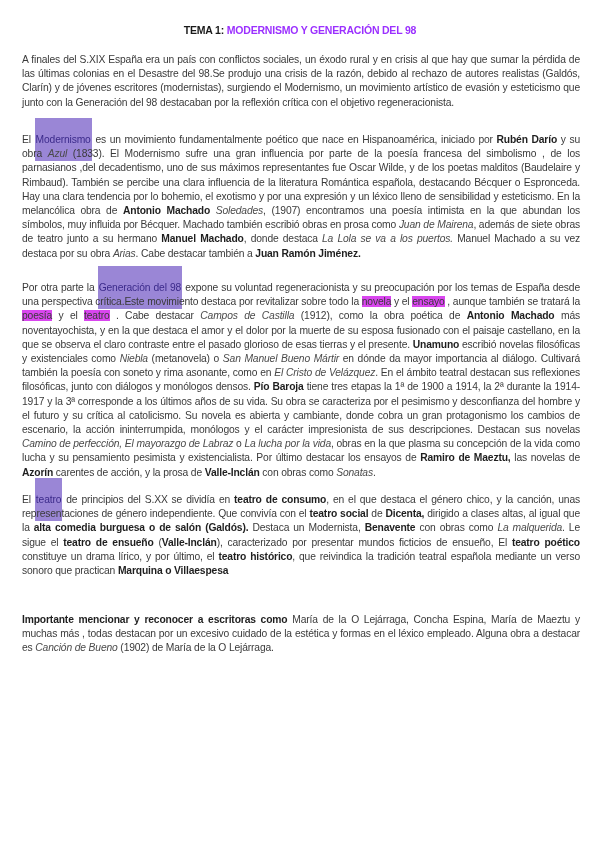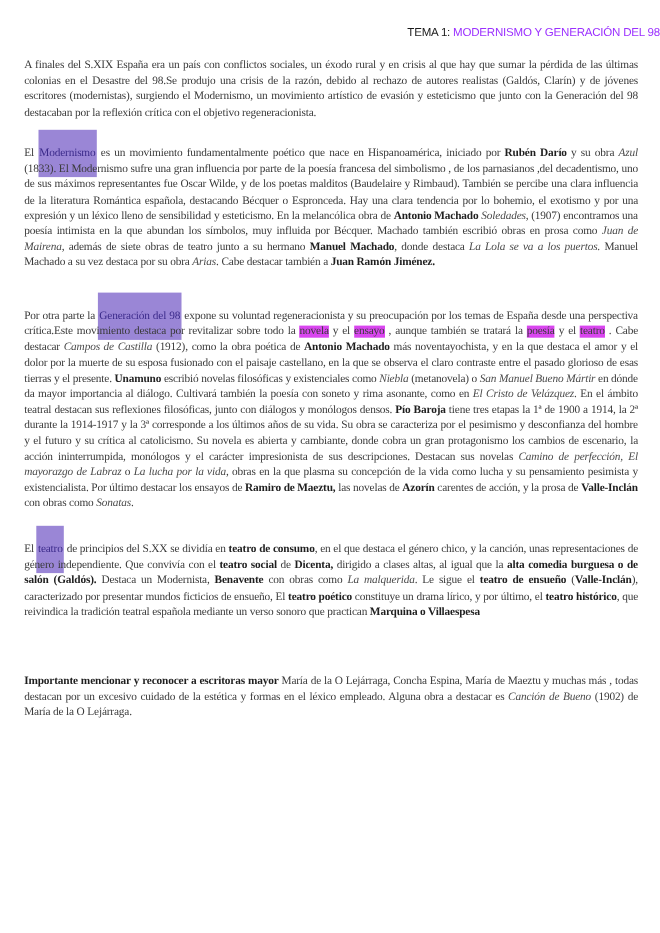--- a/index.html
+++ b/index.html
@@ -2,28 +2,28 @@
 <html><head>
   <meta charset="utf-8">
   <style>
     html, body { margin: 0; padding: 0; background: #ffffff; }
     body { width: 600px; height: 848px; position: relative; overflow: hidden; }
     .page {
       position: absolute; left: 0; top: 0; width: 600px; height: 848px; background: #fff;
       font-family: "Liberation Sans", sans-serif; color: #3a3a3a;
     }
     .title {
-      position: absolute; top: 24px; left: 0; width: 600px; text-align: right;
-      font-size: 10.5px; font-weight: normal; color: #1a1a1a; letter-spacing: -0.2px;
+      position: absolute; top: 24px; left: 0; width: 600px; text-align: center;
+      font-size: 10.5px; font-weight: bold; color: #1a1a1a; letter-spacing: -0.2px;
     }
     .title .accent { color: #9b30ff; }
     .para {
       position: absolute; left: 22px; width: 558px;
       font-size: 10.3px; line-height: 14.2px; text-align: justify;
-      color: #3a3a3a; letter-spacing: -0.15px; font-family: Liberation Serif, serif;
+      color: #3a3a3a; letter-spacing: -0.15px;
     }
     .para b { color: #1f1f1f; }
     .para i { color: #4a4a4a; }
     .hl { background: #9a86d6; color: #3b2a8a; padding: 16px 1px; }
     .hl-light { background: #d946ef; }
     #p1 { top: 53px; }
     #p2 { top: 133px; }
     #p3 { top: 281px; }
     #p4 { top: 493px; }
     #p5 { top: 613px; }
@@ -36,15 +36,15 @@
   <div class="title"><span>TEMA 1: </span><span class="accent">MODERNISMO Y GENERACIÓN DEL 98</span></div>
 
   <div class="para" id="p1">A finales del S.XIX España era un país con conflictos sociales, un éxodo rural y en crisis al que hay que sumar la pérdida de las últimas colonias en el Desastre del 98.Se produjo una crisis de la razón, debido al rechazo de autores realistas (Galdós, Clarín) y de jóvenes escritores (modernistas), surgiendo el Modernismo, un movimiento artístico de evasión y esteticismo que junto con la Generación del 98 destacaban por la reflexión crítica con el objetivo regeneracionista.</div>
 
   <div class="para" id="p2"><span>El </span><span class="hl">Modernismo</span><span> es un movimiento fundamentalmente poético que nace en Hispanoamérica, iniciado por </span><b>Rubén Darío</b><span> y su obra </span><i>Azul</i><span> (1833). El Modernismo sufre una gran influencia por parte de la poesía francesa del simbolismo , de los parnasianos ,del decadentismo, uno de sus máximos representantes fue Oscar Wilde, y de los poetas malditos (Baudelaire y Rimbaud). También se percibe una clara influencia de la literatura Romántica española, destacando Bécquer o Espronceda. Hay una clara tendencia por lo bohemio, el exotismo y por una expresión y un léxico lleno de sensibilidad y esteticismo. En la melancólica obra de </span><b>Antonio Machado</b><span> </span><i>Soledades</i><span>, (1907) encontramos una poesía intimista en la que abundan los símbolos, muy influida por Bécquer. Machado también escribió obras en prosa como </span><i>Juan de Mairena</i><span>, además de siete obras de teatro junto a su hermano </span><b>Manuel Machado</b><span>, donde destaca </span><i>La Lola se va a los puertos.</i><span> Manuel Machado a su vez destaca por su obra </span><i>Arias</i><span>. Cabe destacar también a </span><b>Juan Ramón Jiménez.</b></div>
 
   <div class="para" id="p3"><span>Por otra parte la </span><span class="hl">Generación del 98</span><span> expone su voluntad regeneracionista y su preocupación por los temas de España desde una perspectiva crítica.Este movimiento destaca por revitalizar sobre todo la </span><span class="hl-light">novela</span><span> y el </span><span class="hl-light">ensayo</span><span> , aunque también se tratará la </span><span class="hl-light">poesía</span><span> y el </span><span class="hl-light">teatro</span><span> . Cabe destacar </span><i>Campos de Castilla</i><span> (1912), como la obra poética de </span><b>Antonio Machado</b><span> más noventayochista, y en la que destaca el amor y el dolor por la muerte de su esposa fusionado con el paisaje castellano, en la que se observa el claro contraste entre el pasado glorioso de esas tierras y el presente. </span><b>Unamuno</b><span> escribió novelas filosóficas y existenciales como </span><i>Niebla</i><span> (metanovela) o </span><i>San Manuel Bueno Mártir</i><span> en dónde da mayor importancia al diálogo. Cultivará también la poesía con soneto y rima asonante, como en </span><i>El Cristo de Velázquez</i><span>. En el ámbito teatral destacan sus reflexiones filosóficas, junto con diálogos y monólogos densos. </span><b>Pío Baroja</b><span> tiene tres etapas la 1ª de 1900 a 1914, la 2ª durante la 1914-1917 y la 3ª corresponde a los últimos años de su vida. Su obra se caracteriza por el pesimismo y desconfianza del hombre y el futuro y su crítica al catolicismo. Su novela es abierta y cambiante, donde cobra un gran protagonismo los cambios de escenario, la acción ininterrumpida, monólogos y el carácter impresionista de sus descripciones. Destacan sus novelas </span><i>Camino de perfección, El mayorazgo de Labraz</i><span> o </span><i>La lucha por la vida</i><span>, obras en la que plasma su concepción de la vida como lucha y su pensamiento pesimista y existencialista. Por último destacar los ensayos de </span><b>Ramiro de Maeztu,</b><span> las novelas de </span><b>Azorín</b><span> carentes de acción, y la prosa de </span><b>Valle-Inclán</b><span> con obras como </span><i>Sonatas</i><span>.</span></div>
 
   <div class="para" id="p4"><span>El </span><span class="hl">teatro</span><span> de principios del S.XX se dividía en </span><b>teatro de consumo</b><span>, en el que destaca el género chico, y la canción, unas representaciones de género independiente. Que convivía con el </span><b>teatro social</b><span> de </span><b>Dicenta,</b><span> dirigido a clases altas, al igual que la </span><b>alta comedia burguesa o de salón (Galdós).</b><span> Destaca un Modernista, </span><b>Benavente</b><span> con obras como </span><i>La malquerida</i><span>. Le sigue el </span><b>teatro de ensueño</b><span> (</span><b>Valle-Inclán</b><span>), caracterizado por presentar mundos ficticios de ensueño, El </span><b>teatro poético</b><span> constituye un drama lírico, y por último, el </span><b>teatro histórico</b><span>, que reivindica la tradición teatral española mediante un verso sonoro que practican </span><b>Marquina o Villaespesa</b></div>
 
-  <div class="para" id="p5"><b>Importante mencionar y reconocer a escritoras mayor</b><span> María de la O Lejárraga, Concha Espina, María de Maeztu y muchas más , todas destacan por un excesivo cuidado de la estética y formas en el léxico empleado. Alguna obra a destacar es </span><i>Canción de Bueno</i><span> (1902) de María de la O Lejárraga.</span></div>
+  <div class="para" id="p5"><b>Importante mencionar y reconocer a escritoras como</b><span> María de la O Lejárraga, Concha Espina, María de Maeztu y muchas más , todas destacan por un excesivo cuidado de la estética y formas en el léxico empleado. Alguna obra a destacar es </span><i>Canción de Bueno</i><span> (1902) de María de la O Lejárraga.</span></div>
 
 </div>
 
 </body></html>

